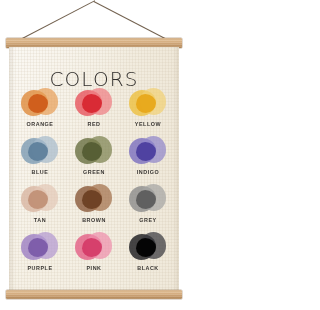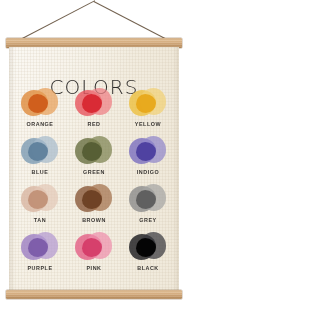--- a/index.html
+++ b/index.html
@@ -81,21 +81,21 @@
     content:"";
     position:absolute; inset:0;
     background: linear-gradient(to right, rgba(120,100,70,.10) 0 2px, rgba(0,0,0,0) 6px),
                 linear-gradient(to left,  rgba(120,100,70,.07) 0 2px, rgba(0,0,0,0) 6px);
     pointer-events:none;
   }
 
   
   .poster-title {
     position: absolute;
-    top: 30px;
+    top: 22px;
     left: 0;
     width: 100%;
     text-align: center;
     font-size: 20px;
     line-height: 20px;
     letter-spacing: 1.1px;
     color: #2f2d2b;
     font-weight: 300;
     font-family: "DejaVu Sans", sans-serif;
     z-index: 3;

